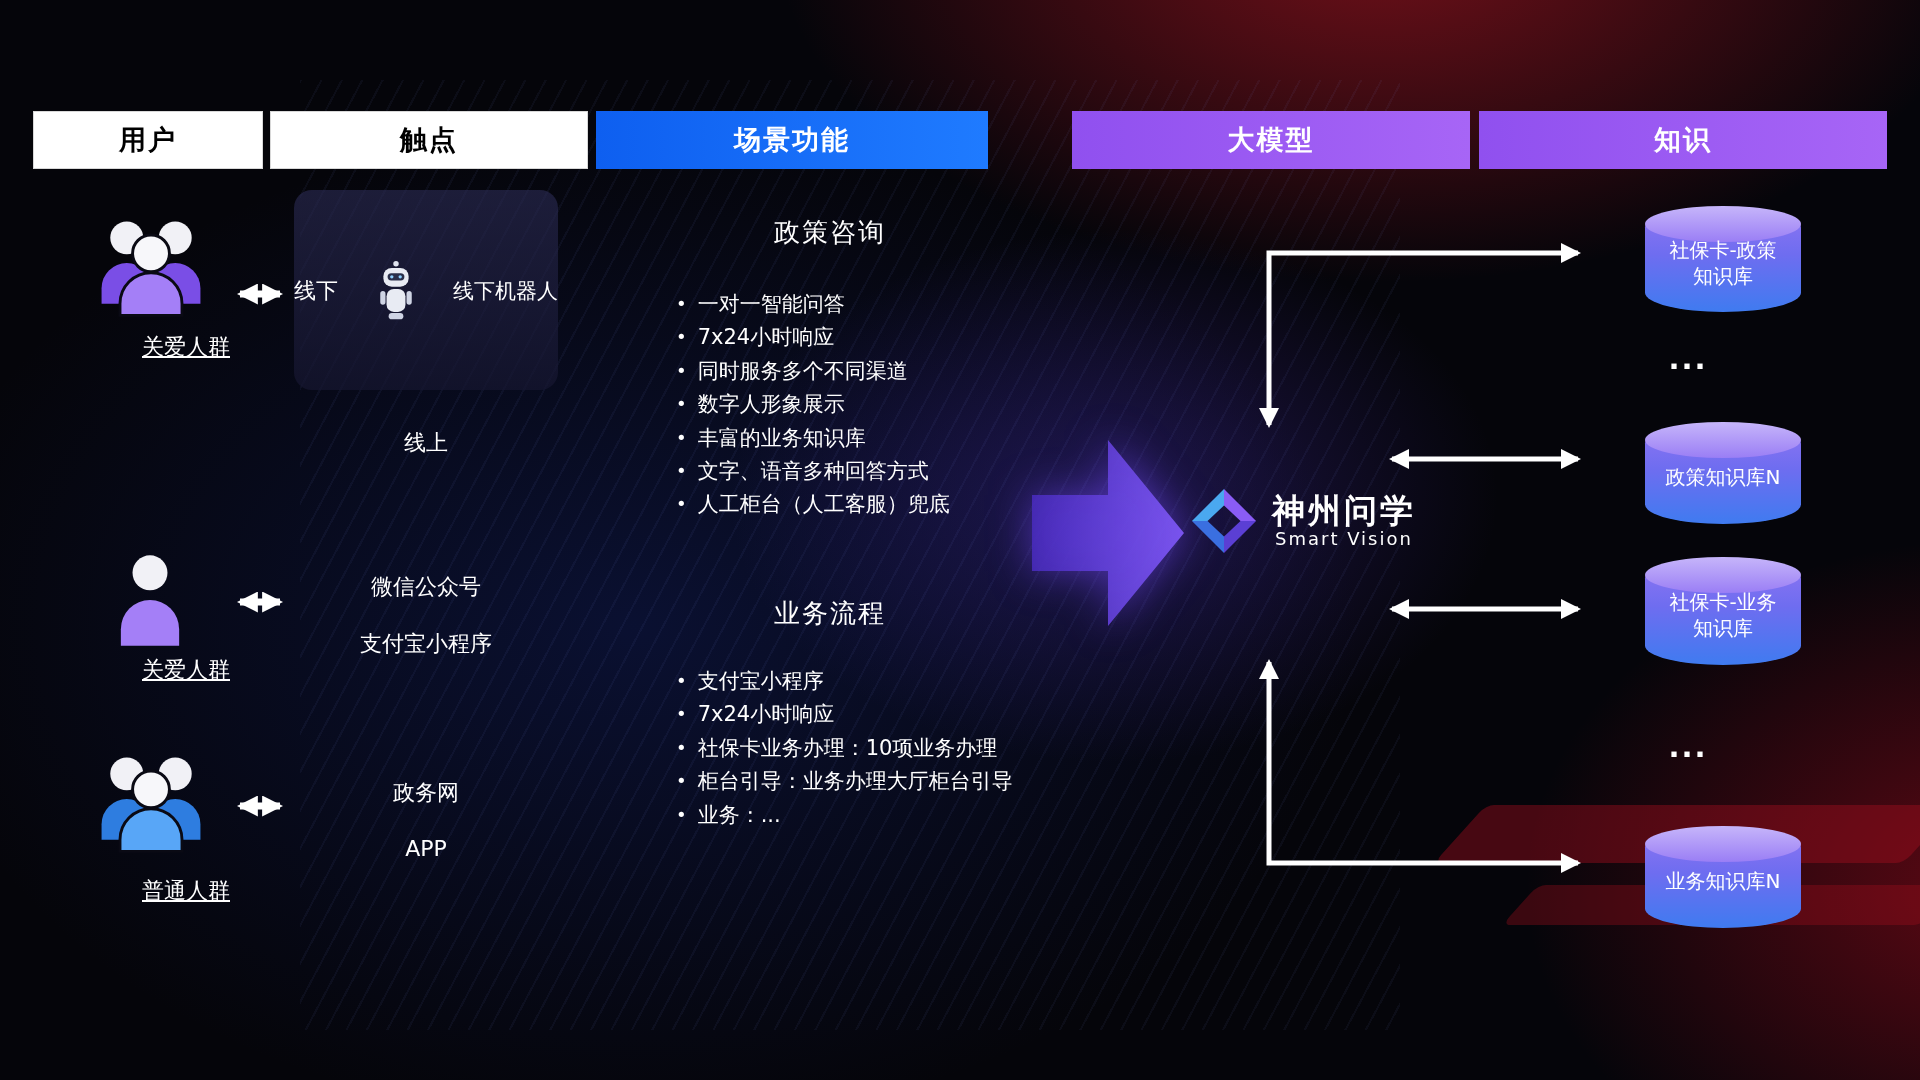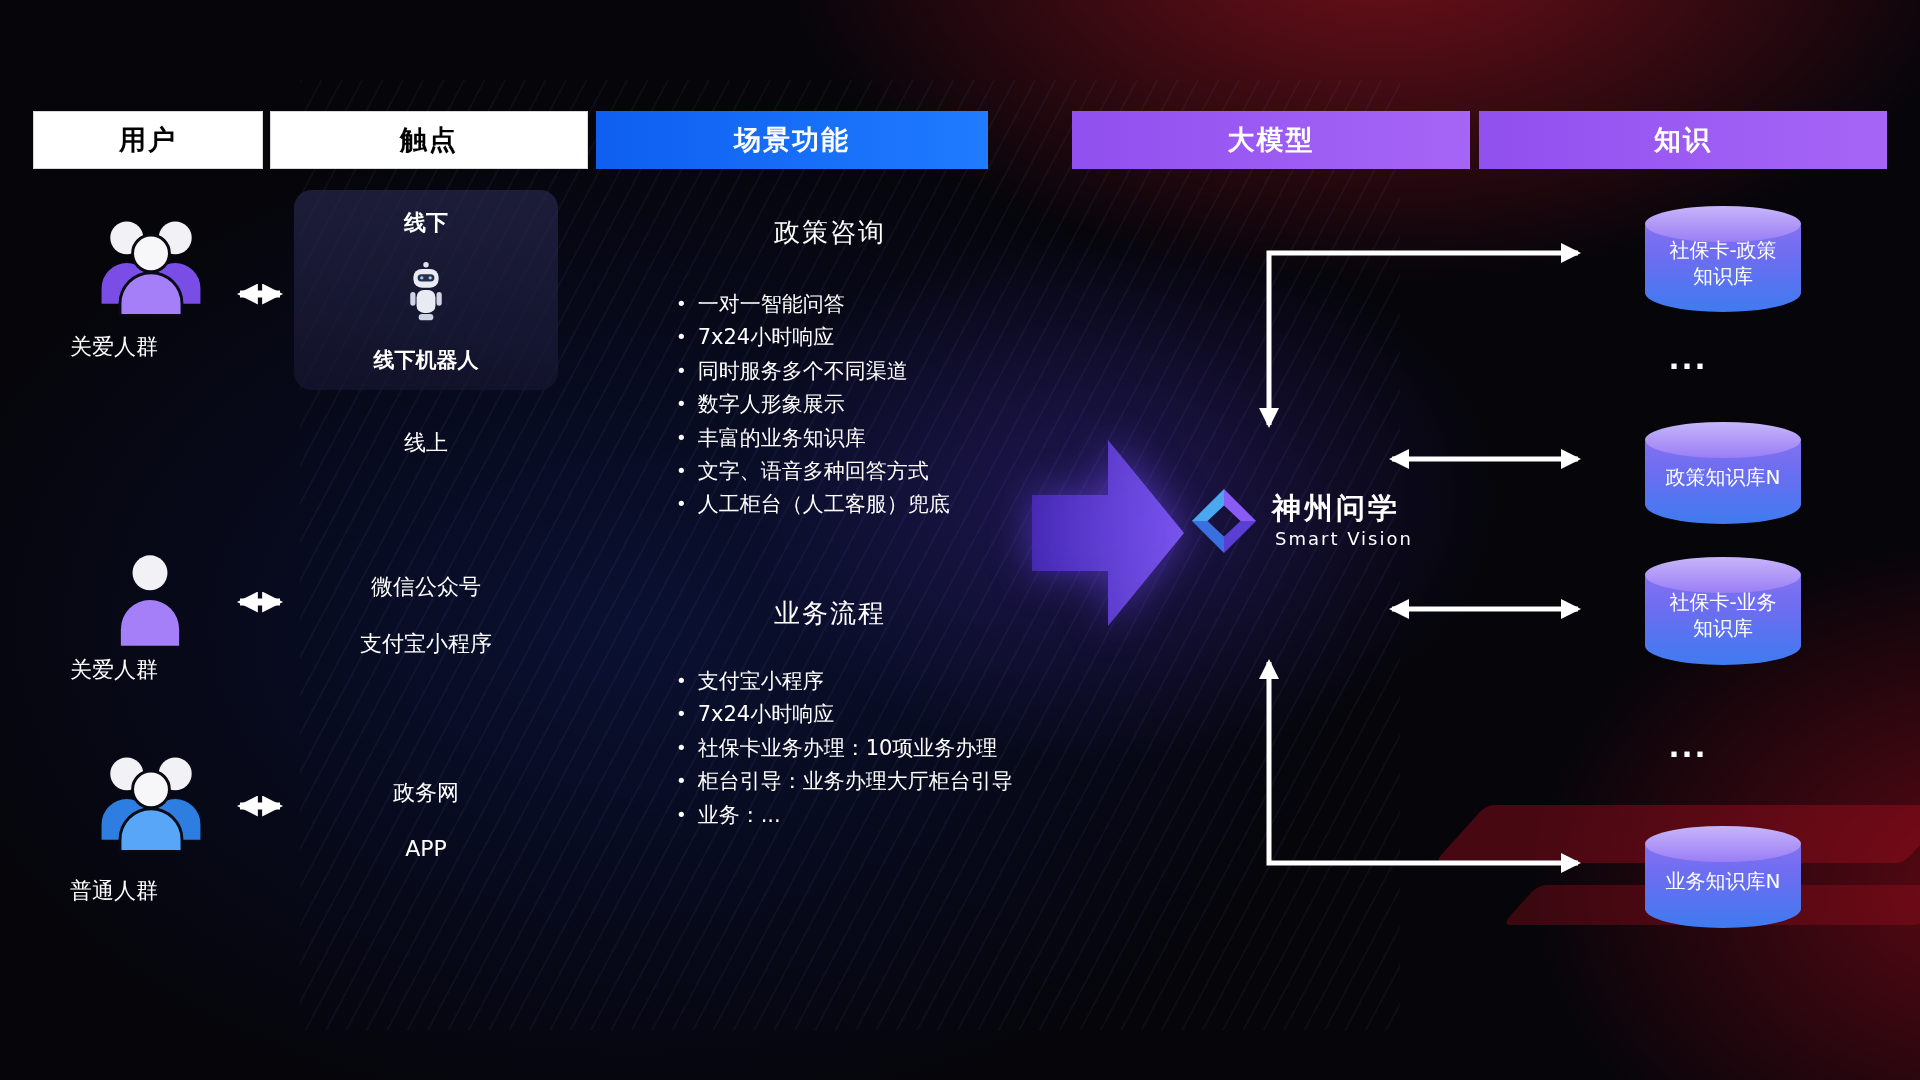--- a/index.html
+++ b/index.html
@@ -20,38 +20,38 @@
   .rs1 { left:1460px; top:805px; width:470px; height:58px; transform:skewX(-42deg); border-radius:8px; }
   .rs2 { left:1520px; top:885px; width:420px; height:40px; transform:skewX(-42deg); border-radius:8px; opacity:.8; }
 
   
   .hdr { position:absolute; top:111px; height:58px; display:flex; align-items:center; justify-content:center;
          font-size:27px; font-weight:bold; letter-spacing:2px; }
   .hdr-white { background:#ffffff; color:#000; border:1px solid #d8d8d8; }
   .hdr-blue  { background:linear-gradient(90deg,#0e5ff0,#1f7bff); color:#fff; }
   .hdr-purple{ background:linear-gradient(90deg,#9050ef,#a765f6); color:#fff; }
 
-  .lbl { position:absolute; text-align:left; font-size:22px; color:#fff; }
+  .lbl { position:absolute; text-align:right; font-size:22px; color:#fff;text-decoration:underline; }
   .icon-wrap { position:absolute; }
 
   
   .offline-box { position:absolute; left:294px; top:190px; width:264px; height:200px;
     background:linear-gradient(180deg, rgba(44,44,86,.60), rgba(22,22,48,.70));
-    border-radius:18px; display:flex; flex-direction:column; align-items:center;
-    justify-content:space-between; padding:18px 0 16px;font-weight:bold; }
+    border-radius:18px; display:flex; flex-direction:row; align-items:center;
+    justify-content:space-between; padding:18px 0 16px; }
   .touch-text { position:absolute; left:294px; width:264px; text-align:center; font-size:22px; }
 
   
   .scene-title { position:absolute; width:320px; text-align:center; font-size:26px; letter-spacing:2px; }
   .scene-list { position:absolute; left:676px; list-style:none; }
   .scene-list li { font-size:21px; line-height:32.4px; white-space:nowrap; }
   .scene-list li::before { content:"•"; margin-right:11px; font-size:18px; position:relative; top:-1px; }
 
   
-  .logo-name { position:absolute; left:1272px; top:489px; font-size:29px; font-weight:bold; letter-spacing:3px; }
+  .logo-name { position:absolute; left:1272px; top:489px; font-size:33px; font-weight:bold; letter-spacing:3px; }
   .logo-sub  { position:absolute; left:1275px; top:528px; font-size:18px; letter-spacing:2px; }
 
   
   .cylinder { position:absolute; left:1645px; width:156px;
     background:linear-gradient(180deg,#8f75f2 0%, #6e6df0 45%, #3f7bf0 100%);
     border-radius:88px/22px; }
   .cylinder::before { content:""; position:absolute; left:0; top:-2px; width:100%; height:36px;
     background:linear-gradient(180deg,#c6b5fa,#9a7ef5); border-radius:50%; }
   .cyl-label { position:absolute; inset:0; display:flex; align-items:center; justify-content:center;
     text-align:center; font-size:20px; line-height:1.3; padding:10px 16px 4px; z-index:1; }

